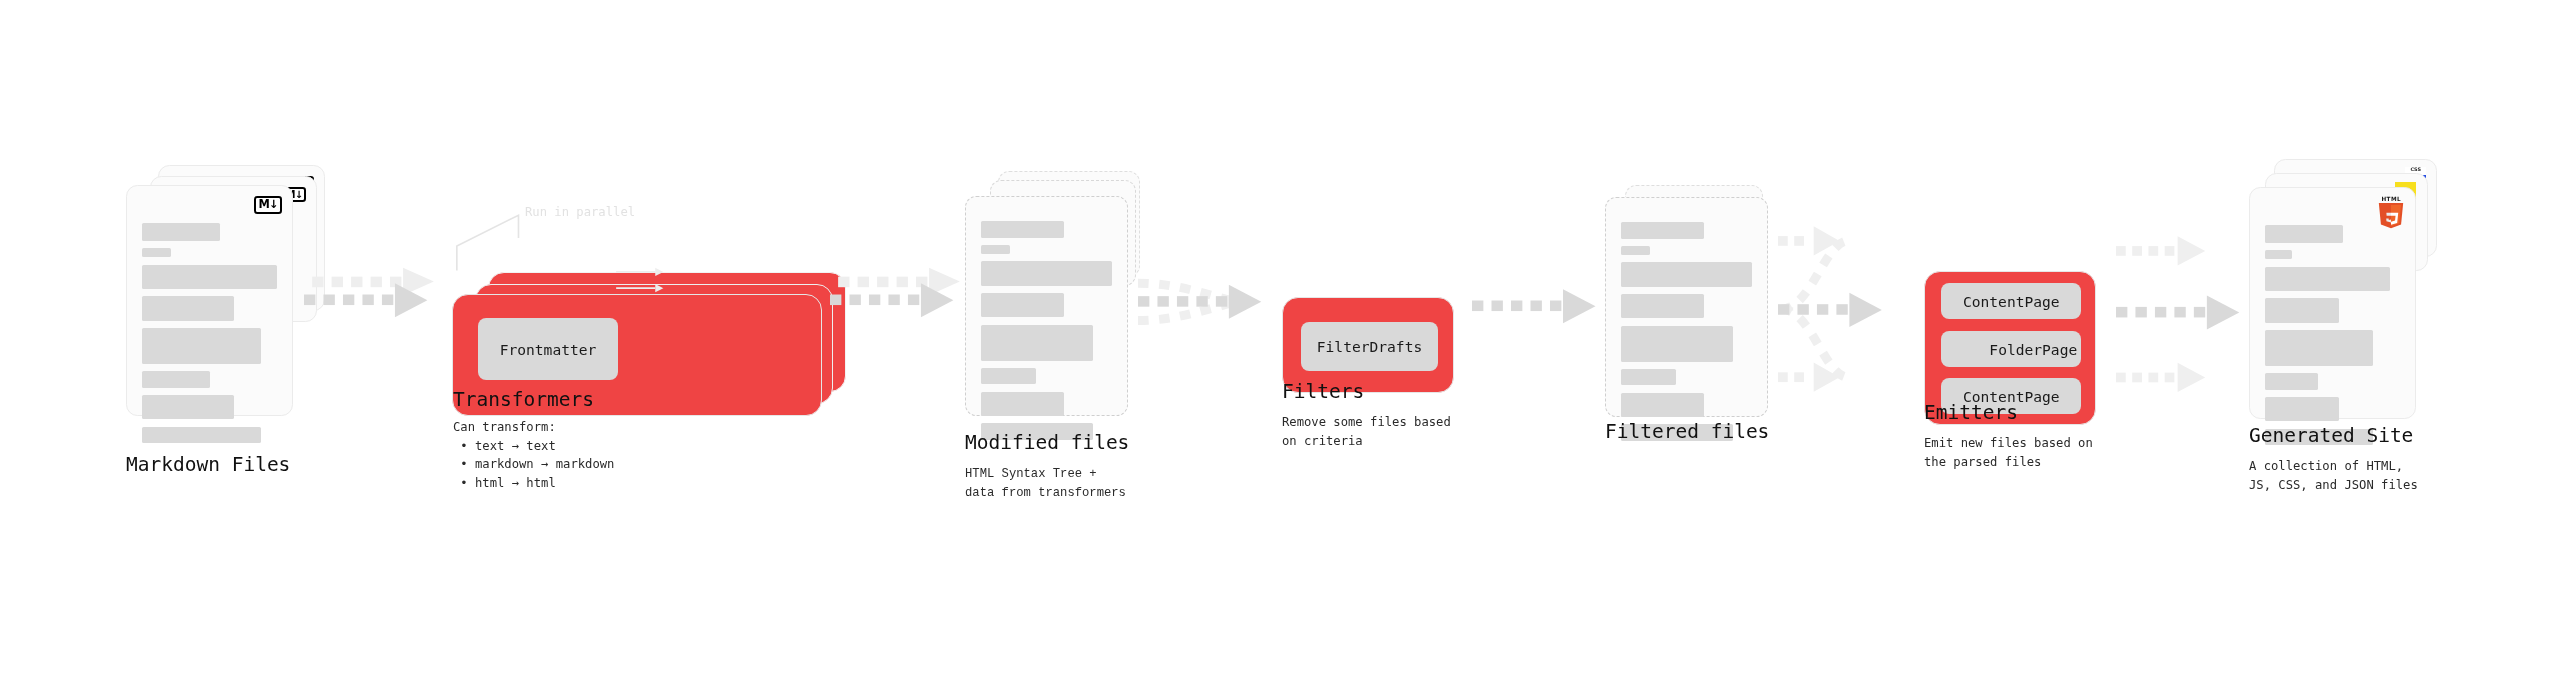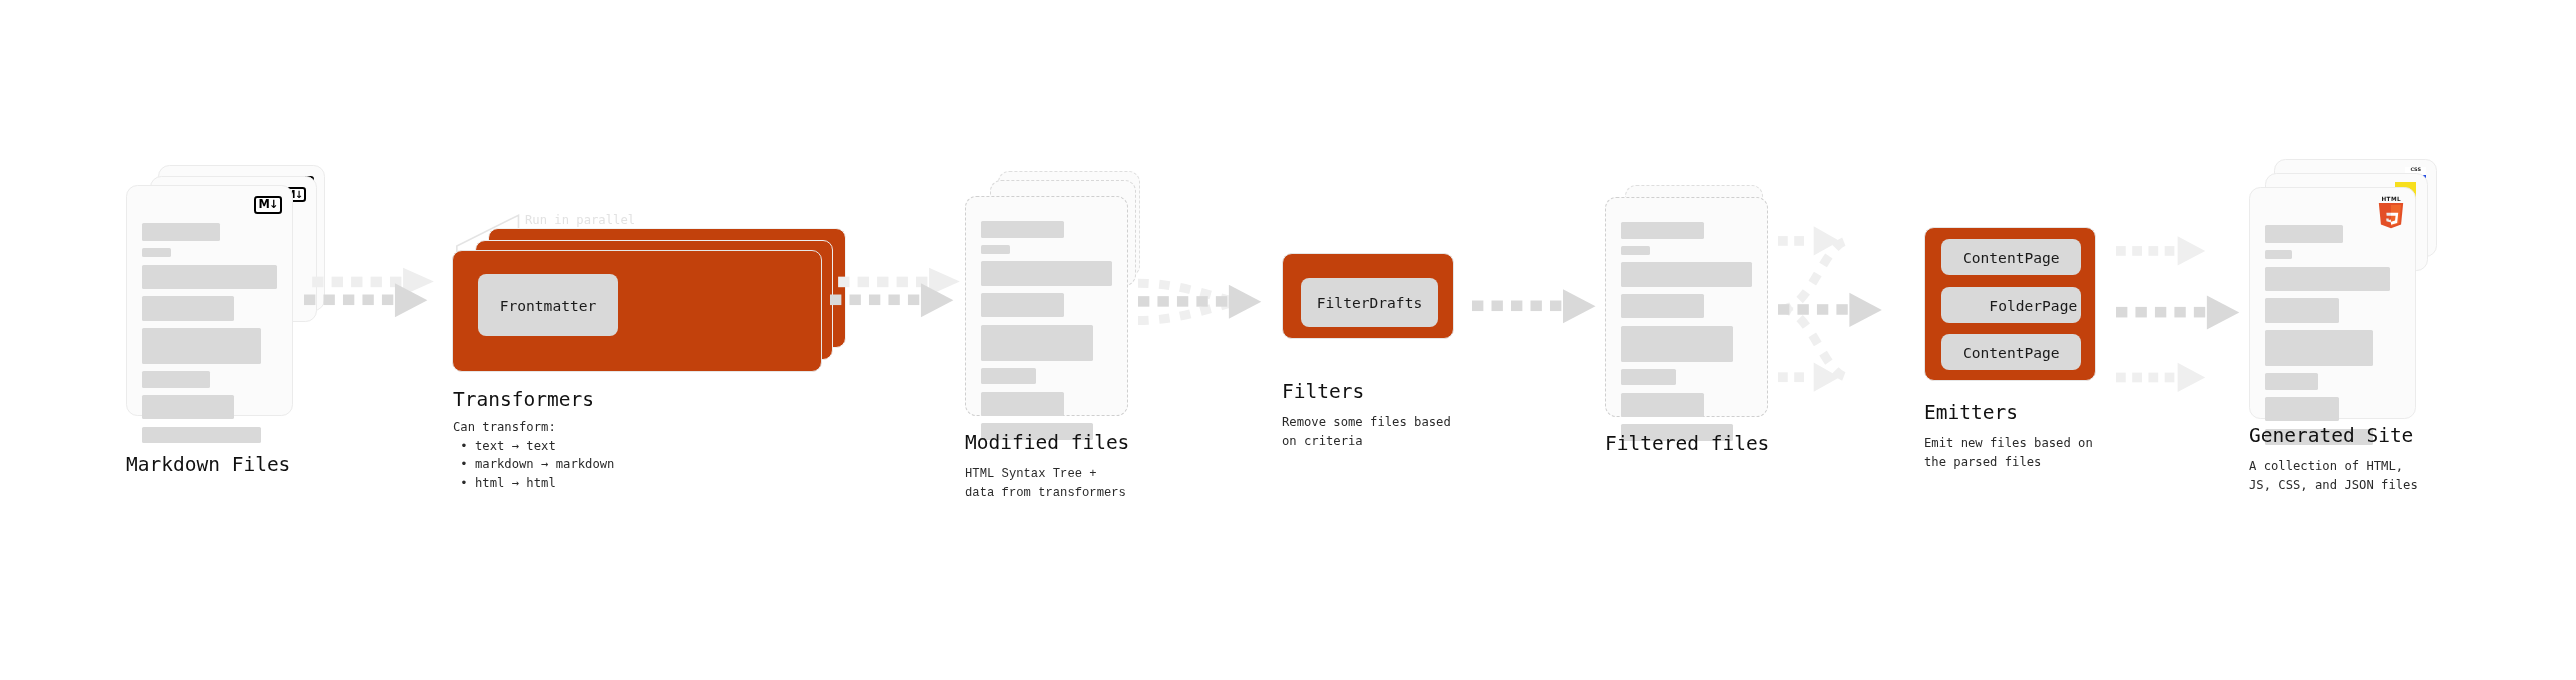--- a/index.html
+++ b/index.html
@@ -88,22 +88,23 @@
   }
   .js-badge{
     width:21px;height:18px;background:#f7df1e;
   }
 
   
   .pbox{
     position:absolute;
     box-sizing:border-box;
     border:1.6px solid #e6e6e6;
-    border-radius:10px;
-    background:#c2410c;
+    border-radius:16px;
+    background:#ef4444;
+    margin-top:44px;
   }
   .chip{
     position:absolute;
     box-sizing:border-box;
     background:#d9d9d9;
     border-radius:8.1px;
     display:flex;align-items:center;justify-content:center;
     font-family:"DejaVu Sans Mono","Liberation Mono",monospace;
     font-size:14.6px;
     color:#1a1a1a;
@@ -198,21 +199,21 @@
     </svg>
   </div>
 
   <div class="node">
 
     <div class="arrowwrap" style="left:455px;top:199px;">
       <svg width="114" height="73" viewBox="0 0 140 90">
         <path d="M2 88 L2 58 L78 20 L78 48" fill="none" stroke="#e4e4e4" stroke-width="2"></path>
       </svg>
     </div>
-    <div class="paralabel" style="left:525px;top:213px;">Run in parallel</div>
+    <div class="paralabel" style="left:525px;top:205px;">Run in parallel</div>
 
     <div class="pbox" style="left:488px;top:228px;width:358px;height:120px;border-color:#f2f2f2;">
       <div class="chip" style="left:19.5px;top:18px;width:130px;height:60px;background:#ededed;color:transparent;">&nbsp;</div>
       <div class="chip" style="left:198px;top:18px;width:130px;height:60px;background:#ededed;color:transparent;">&nbsp;</div>
     </div>
     <div class="pbox" style="left:475px;top:240px;width:358px;height:120px;border-color:#eeeeee;">
       <div class="chip" style="left:19.5px;top:18px;width:130px;height:60px;background:#e7e7e7;color:transparent;">&nbsp;</div>
       <div class="chip" style="left:198px;top:18px;width:130px;height:60px;background:#e7e7e7;color:transparent;">&nbsp;</div>
     </div>
 
@@ -295,21 +296,21 @@
         <rect x="24" y="26" width="14" height="13"></rect>
         <rect x="48" y="26" width="14" height="13"></rect>
         <rect x="72" y="26" width="14" height="13"></rect>
         <rect x="96" y="26" width="14" height="13"></rect>
         <polygon points="112,12 152,33 112,54"></polygon>
       </g>
     </svg>
   </div>
 
   <div class="node">
-    <div class="pbox" style="left:1282px;top:253px;width:172px;height:86px;text-align:center;">
+    <div class="pbox" style="left:1282px;top:253px;width:172px;height:96px;text-align:center;">
       <div class="chip" style="left:18px;top:24.4px;width:137px;height:49px;">FilterDrafts</div>
     </div>
     <div class="title" style="left:1282px;top:380px;">Filters</div>
     <div class="sub" style="left:1282px;top:413px;">Remove some files based
 on criteria</div>
   </div>
 
   <div class="arrowwrap" style="left:1472px;top:294px;">
     <svg width="130" height="32.5" viewBox="0 0 160 40">
       <g fill="#d9d9d9">
@@ -330,21 +331,21 @@
         <div class="line" style="width:63%;height:16.3px;"></div>
         <div class="line h-sm" style="width:22%;"></div>
         <div class="line h-md" style="width:100%;"></div>
         <div class="line h-md" style="width:63%;"></div>
         <div class="line h-lg" style="width:85%;"></div>
         <div class="line" style="width:42%;"></div>
         <div class="line h-md" style="width:63%;"></div>
         <div class="line" style="width:85%;"></div>
       </div>
     </div>
-    <div class="title" style="left:1605px;top:432px;text-align:center;">Filtered files</div>
+    <div class="title" style="left:1605px;top:420px;text-align:center;">Filtered files</div>
   </div>
 
   <div class="arrowwrap" style="left:1778px;top:218px;">
     <svg width="146" height="187" viewBox="0 0 180 230">
       <g stroke="#efefef" stroke-width="11" fill="none" stroke-dasharray="13 13">
         <path d="M4 112 C 40 112, 56 34, 84 28"></path>
         <path d="M4 112 C 40 112, 56 190, 84 196"></path>
       </g>
       <g fill="#efefef">
         <rect x="0" y="22" width="12" height="12"></rect>

